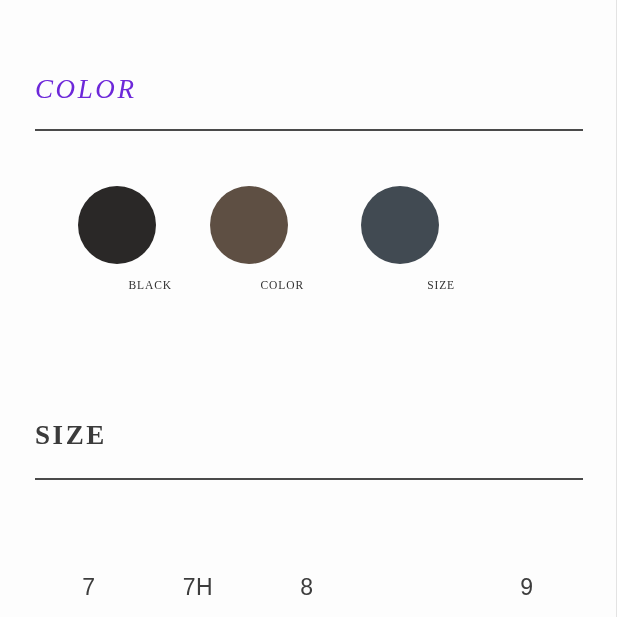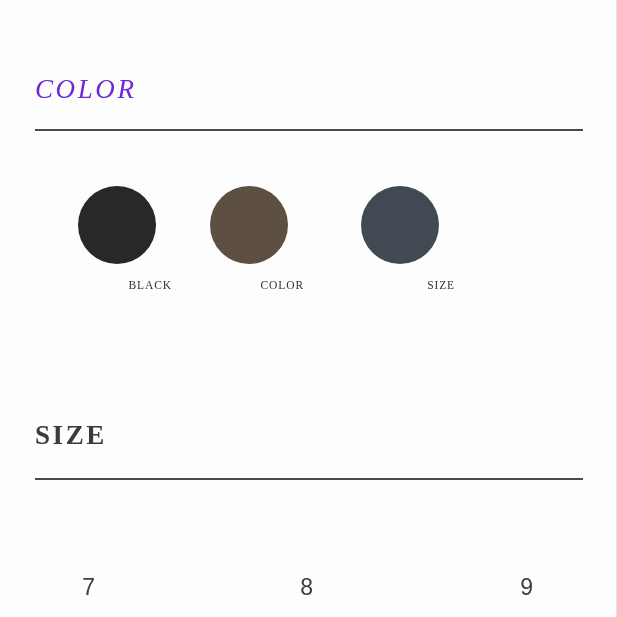--- a/index.html
+++ b/index.html
@@ -143,17 +143,18 @@
     </div>
 
   </div>
 
   <div id="size-heading" class="section-heading" style="color: rgb(59, 59, 59); font-weight: bold;">SIZE</div>
 
   <div id="size-divider" class="divider" style="background: rgb(74, 74, 74);"></div>
 
   <div id="size-option-row">
     <div class="size-option" data-index="0" style="color: rgb(61, 61, 61);">7</div>
+    <div class="size-option" data-index="1" style="color: rgb(61, 61, 61);">7H</div>
     <div class="size-option" data-index="2" style="color: rgb(61, 61, 61);">8</div>
     <div class="size-option" data-index="4" style="color: rgb(61, 61, 61);">9</div>
   </div>
 
 </div>
 
 </body></html>

